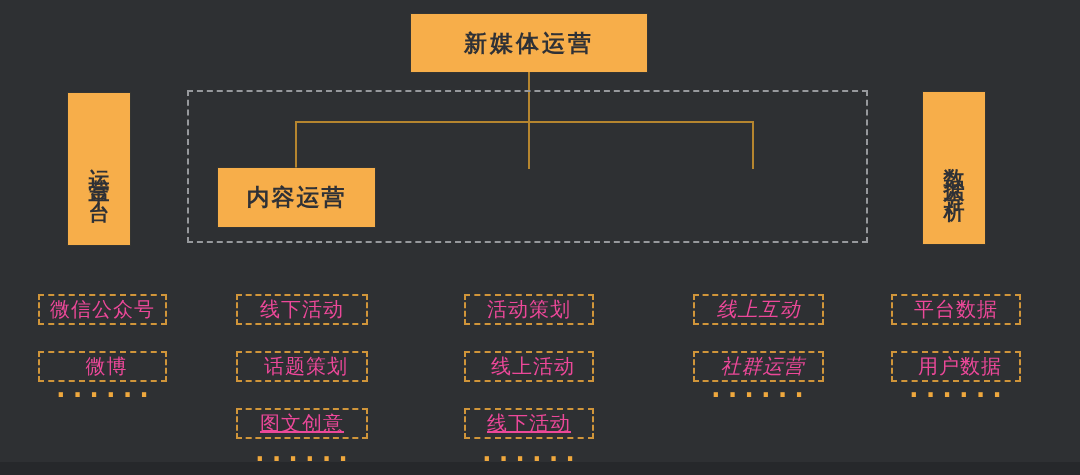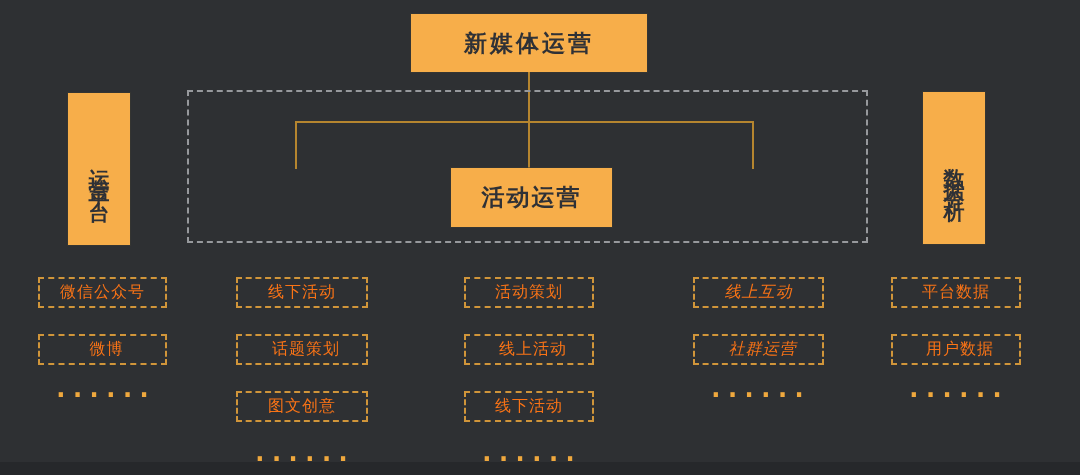--- a/index.html
+++ b/index.html
@@ -65,36 +65,37 @@
   .line.v-center { left: 528px; top: 72px;  width: 2px; height: 97px; }
   .line.h-main   { left: 295px; top: 121px; width: 459px; height: 2px; }
   .line.v-left   { left: 295px; top: 122px; width: 2px; height: 47px; }
   .line.v-right  { left: 752px; top: 122px; width: 2px; height: 47px; }
 
   
   .item {
     position: absolute;
     height: 31px;
     border: 2px dashed #d0953a;
-    color: #f97316;
+    color: #ec4899;
     display: flex;
     align-items: center;
     justify-content: center;
-    font-size: 16px;
+    font-size: 20px;
     letter-spacing: 1px;
+    margin-top: 17px;
   }
   .colL  .item { left: 38px;  width: 129px; }
   .colB0 .item { left: 236px; width: 132px; }
   .colB1 .item { left: 464px; width: 130px; }
   .colB2 .item { left: 693px; width: 131px; font-style: italic; }
   .colR  .item { left: 891px; width: 130px; }
 
   .row1 { top: 277px; }
   .row2 { top: 334px; padding-left: 8px; }
-  .row3 { top: 391px; }
+  .row3 { top: 391px; text-decoration: underline; }
 
   
   .dots {
     position: absolute;
     width: 130px;
     text-align: center;
     color: #efa83e;
     font-family: "DejaVu Sans Mono", monospace;
     font-weight: bold;
     font-size: 26px;
@@ -123,22 +124,22 @@
 
   <div class="group-frame"></div>
 
   <div class="node vertical side-left">
     <span>运营平台</span>
   </div>
   <div class="node vertical side-right">
     <span>数据分析</span>
   </div>
 
-  <div class="node branch branch-1">
-    <span>活动运营</span>
+  <div class="node branch branch-0">
+    <span>内容运营</span>
   </div>
 
   <div class="colL">
     <div class="item row1">微信公众号</div>
     <div class="item row2">微博</div>
     <div class="dots dL">......</div>
   </div>
 
   <div class="colB0">
     <div class="item row1">线下活动</div>

